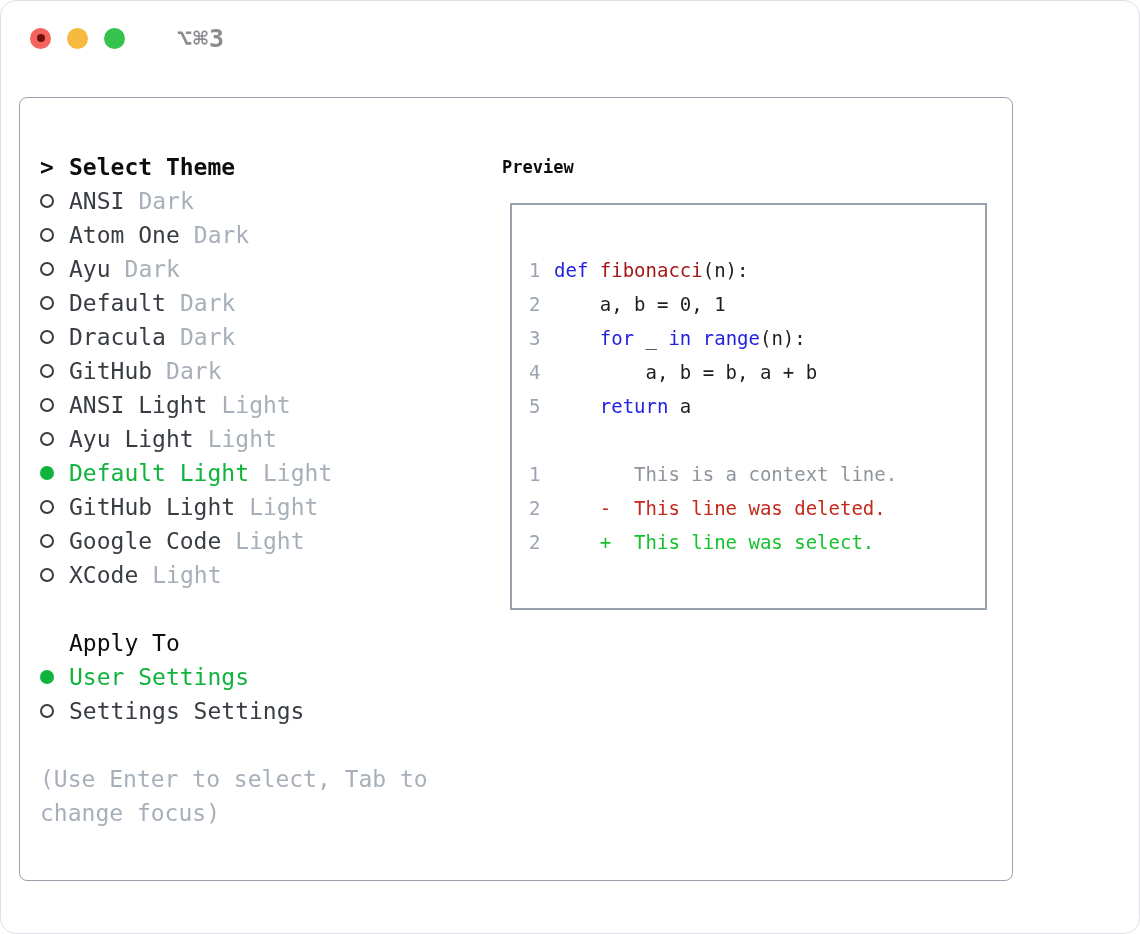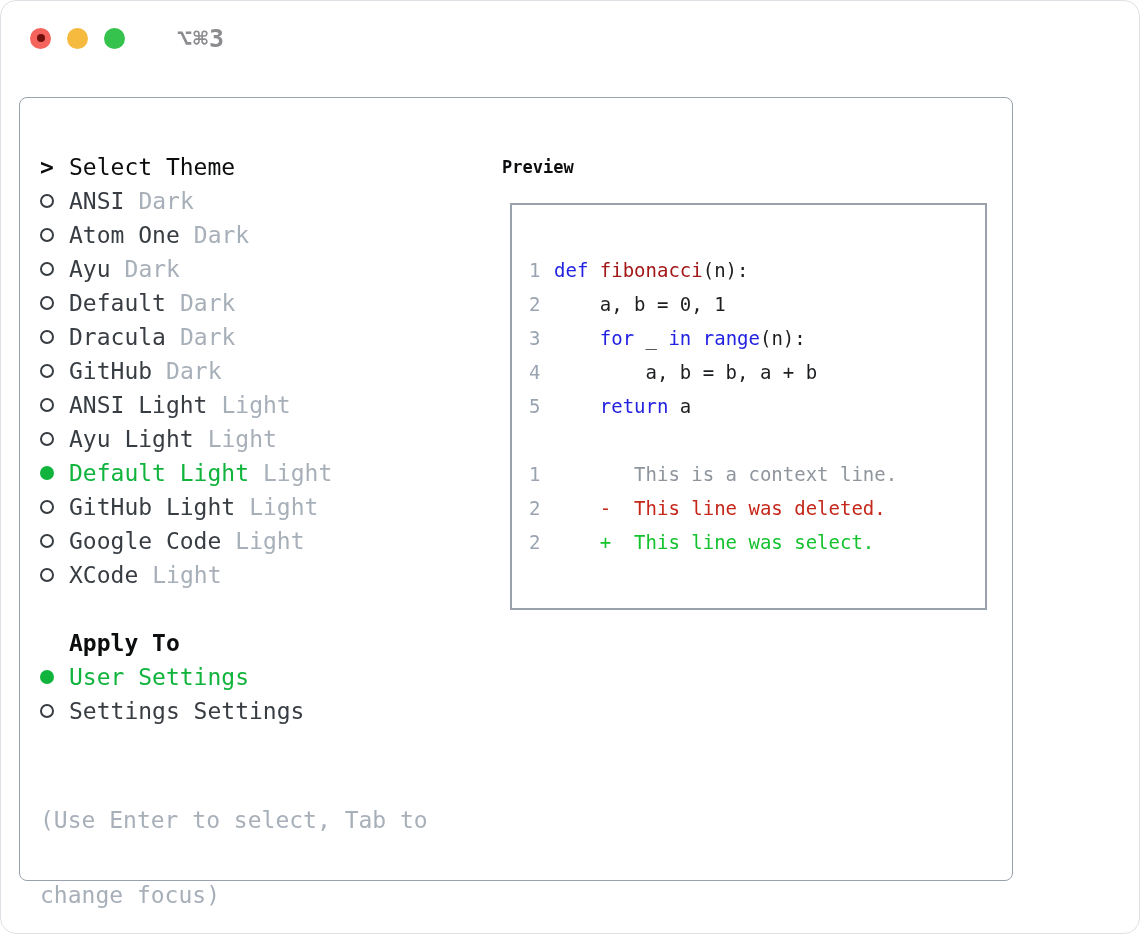--- a/index.html
+++ b/index.html
@@ -19,28 +19,28 @@
 
   
   .main-panel { position:absolute; left:18px; top:96px; width:994px; height:784px; border:1.5px solid var(--border); border-radius:8px; background:#fff; }
 
   
   .left-col { position:absolute; left:20px; top:52px; width:450px; }
   .row { height:34px; display:flex; align-items:center; font-size:23px; white-space:pre; }
   .spacer { height:34px; }
   .marker { width:29px; display:flex; align-items:center; flex:0 0 29px; }
   .prompt { font-weight:bold; color:var(--heading); font-size:23px; }
-  .header-text { font-weight:normal; color:var(--heading); }
+  .header-text { font-weight:bold; color:var(--heading); }
   .radio { width:14px; height:14px; border:2px solid var(--dark); border-radius:50%; }
   .radio.selected { background:var(--accent); border:none; }
   .name { color:var(--dark); }
   .name.sel { color:var(--accent); }
   .variant { color:var(--muted); margin-left:14px; }
-  .subheader { color:var(--heading);font-weight:bold; }
-  .hint-line { height:34px; display:flex; align-items:center; font-size:23px; color:var(--muted); white-space:pre;margin-top:41px; }
+  .subheader { color:var(--heading); }
+  .hint-line { height:34px; display:flex; align-items:center; font-size:23px; color:var(--muted); white-space:pre; }
 
   
   .preview-title { position:absolute; left:482px; top:52px; height:34px; display:flex; align-items:center; font-weight:bold; font-size:17px; color:var(--heading); }
   .preview-box { position:absolute; left:490px; top:105px; width:477px; height:407px; border:2px solid var(--border); background:#fff; padding-top:48px; }
   .code-row { height:34px; display:flex; align-items:center; font-size:19px; white-space:pre; }
   .lnum { display:inline-block; margin-left:17px; width:25px; color:var(--num); white-space:pre; }
   .lcontent { white-space:pre; }
   .c-kw  { color:var(--kw); }
   .c-fn  { color:var(--fn); }
   .c-pl  { color:var(--pl); }

